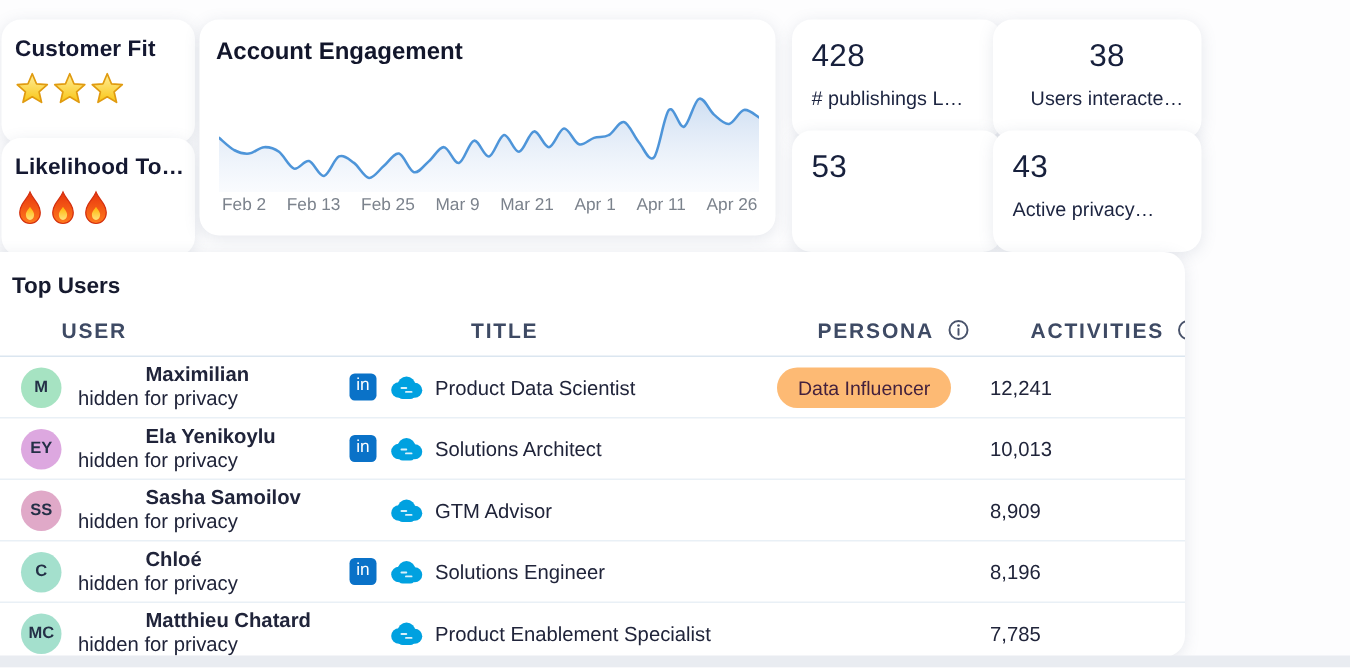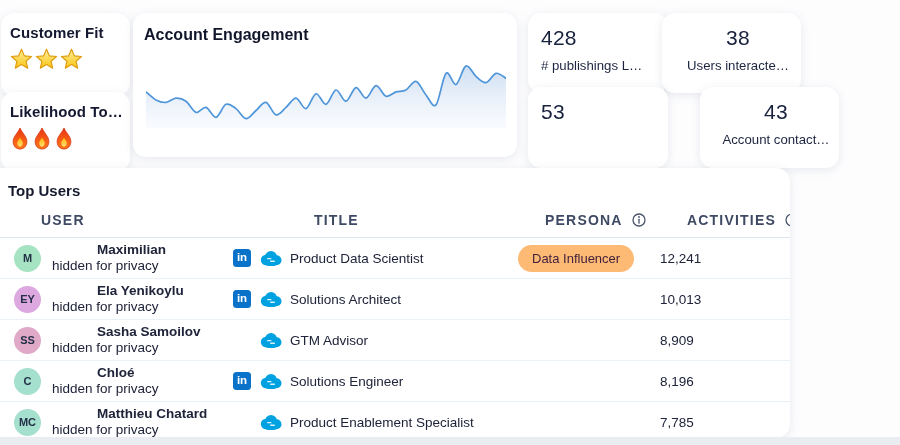--- a/index.html
+++ b/index.html
@@ -42,21 +42,21 @@
   .user-cell{display:flex;align-items:center;gap:11px;}
   .avatar{width:27px;height:27px;border-radius:50%;display:flex;align-items:center;justify-content:center;flex:0 0 27px;}
   .av-txt{font-size:11px;font-weight:600;color:#243047;}
   .name{font-size:13.5px;font-weight:700;color:#20243a;line-height:1.08;padding-left:45px;}
   .sub{font-size:13.5px;color:#20243a;line-height:1.12;}
   .title-cell{display:flex;align-items:center;gap:7px;}
   .li-slot{width:19px;display:flex;align-items:center;flex:0 0 19px;}
   .sf-slot{width:24px;display:flex;align-items:center;flex:0 0 24px;}
   .li-badge{
     width:18px;height:18px;background:#0a72c8;border-radius:3.5px;color:#fff;
-    font-size:11.5px;font-weight:700;display:flex;align-items:center;justify-content:center;
+    font-size:11.5px;font-weight:400;display:flex;align-items:center;justify-content:center;
     line-height:1;padding-bottom:1px;box-sizing:border-box;
   }
   .job-title{font-size:13.5px;color:#20243a;white-space:nowrap;}
   .badge{display:inline-block;font-size:13px;font-weight:500;padding:6px 14px;border-radius:15px;}
   .act-cell{font-size:13.5px;color:#20243a;}
   .bottom-strip{position:absolute;left:0;top:437px;width:900px;height:8px;background:#e9ecf1;}
 </style>
 </head>
 <body>
 
@@ -119,36 +119,46 @@
   <svg class="chart-svg" width="360" height="70" viewBox="0 0 360 70" preserveAspectRatio="none">
     <defs>
       <linearGradient id="areaGrad" x1="0" y1="0" x2="0" y2="1">
         <stop id="areaStopTop" offset="0" stop-color="#cbdcf1" stop-opacity=".95"></stop>
         <stop id="areaStopBottom" offset="1" stop-color="#f5f8fd" stop-opacity=".55"></stop>
       </linearGradient>
     </defs>
     <path id="areaPath" d="M0.0,33.9C1.7,35.2 6.7,40.2 10.0,42.0C13.3,43.7 16.7,44.8 20.0,44.4C23.3,44.1 26.7,40.3 30.0,40.1C33.3,39.9 36.7,40.8 40.0,43.2C43.3,45.6 46.7,53.3 50.0,54.4C53.3,55.4 56.7,48.6 60.0,49.4C63.3,50.2 66.7,59.8 70.0,59.3C73.3,58.8 76.7,47.7 80.0,46.3C83.3,44.9 86.7,48.3 90.0,50.6C93.3,53.0 96.7,60.3 100.0,60.6C103.3,60.9 106.7,55.2 110.0,52.5C113.3,49.8 116.7,43.7 120.0,44.4C123.3,45.2 126.7,56.0 130.0,56.8C133.3,57.7 136.7,52.2 140.0,49.4C143.3,46.6 146.7,39.9 150.0,40.1C153.3,40.3 156.7,51.4 160.0,50.6C163.3,49.9 166.7,36.5 170.0,35.8C173.3,35.0 176.7,46.9 180.0,46.3C183.3,45.7 186.7,32.6 190.0,32.0C193.3,31.5 196.7,43.6 200.0,43.2C203.3,42.8 206.7,30.1 210.0,29.6C213.3,29.0 216.7,40.4 220.0,40.1C223.3,39.8 226.7,28.0 230.0,27.7C233.3,27.4 236.7,37.2 240.0,38.2C243.3,39.3 246.7,34.9 250.0,33.9C253.3,32.9 256.7,33.8 260.0,32.0C263.3,30.3 266.7,22.5 270.0,23.4C273.3,24.2 276.7,33.1 280.0,37.0C283.3,40.9 286.7,50.5 290.0,46.9C293.3,43.3 296.7,18.7 300.0,15.3C303.3,11.9 306.7,27.7 310.0,26.5C313.3,25.2 316.7,9.2 320.0,7.9C323.3,6.5 326.7,15.6 330.0,18.4C333.3,21.2 336.7,25.1 340.0,24.6C343.3,24.1 346.7,16.0 350.0,15.3C353.3,14.6 358.3,19.4 360.0,20.3L360,70L0,70Z" fill="url(#areaGrad)" stroke="none"></path>
     <path id="linePath" d="M0.0,33.9C1.7,35.2 6.7,40.2 10.0,42.0C13.3,43.7 16.7,44.8 20.0,44.4C23.3,44.1 26.7,40.3 30.0,40.1C33.3,39.9 36.7,40.8 40.0,43.2C43.3,45.6 46.7,53.3 50.0,54.4C53.3,55.4 56.7,48.6 60.0,49.4C63.3,50.2 66.7,59.8 70.0,59.3C73.3,58.8 76.7,47.7 80.0,46.3C83.3,44.9 86.7,48.3 90.0,50.6C93.3,53.0 96.7,60.3 100.0,60.6C103.3,60.9 106.7,55.2 110.0,52.5C113.3,49.8 116.7,43.7 120.0,44.4C123.3,45.2 126.7,56.0 130.0,56.8C133.3,57.7 136.7,52.2 140.0,49.4C143.3,46.6 146.7,39.9 150.0,40.1C153.3,40.3 156.7,51.4 160.0,50.6C163.3,49.9 166.7,36.5 170.0,35.8C173.3,35.0 176.7,46.9 180.0,46.3C183.3,45.7 186.7,32.6 190.0,32.0C193.3,31.5 196.7,43.6 200.0,43.2C203.3,42.8 206.7,30.1 210.0,29.6C213.3,29.0 216.7,40.4 220.0,40.1C223.3,39.8 226.7,28.0 230.0,27.7C233.3,27.4 236.7,37.2 240.0,38.2C243.3,39.3 246.7,34.9 250.0,33.9C253.3,32.9 256.7,33.8 260.0,32.0C263.3,30.3 266.7,22.5 270.0,23.4C273.3,24.2 276.7,33.1 280.0,37.0C283.3,40.9 286.7,50.5 290.0,46.9C293.3,43.3 296.7,18.7 300.0,15.3C303.3,11.9 306.7,27.7 310.0,26.5C313.3,25.2 316.7,9.2 320.0,7.9C323.3,6.5 326.7,15.6 330.0,18.4C333.3,21.2 336.7,25.1 340.0,24.6C343.3,24.1 346.7,16.0 350.0,15.3C353.3,14.6 358.3,19.4 360.0,20.3" fill="none" stroke-width="1.7" stroke-linecap="round" stroke="#4e95d9"></path>
   </svg>
+  <div class="tick-row" id="tickRow">
+      <span>Feb 2</span>
+      <span>Feb 13</span>
+      <span>Feb 25</span>
+      <span>Mar 9</span>
+      <span>Mar 21</span>
+      <span>Apr 1</span>
+      <span>Apr 11</span>
+      <span>Apr 26</span>
+    </div>
 </div>
 
 <div class="card stat-card" style="left:528px;top:13px;width:127px;height:67px;">
   <div class="stat-num">428</div>
   <div class="stat-label"># publishings L…</div>
 </div>
 <div class="card stat-card" style="left:662px;top:13px;width:126px;height:67px;text-align:center;">
   <div class="stat-num">38</div>
   <div class="stat-label">Users interacte…</div>
 </div>
 <div class="card stat-card" style="left:528px;top:87px;width:127px;height:68px;">
   <div class="stat-num">53</div>
 </div>
-<div class="card stat-card" style="left:700px;top:87px;width:126px;height:68px;text-align:center;">
+<div class="card stat-card" style="left:662px;top:87px;width:126px;height:68px;">
   <div class="stat-num">43</div>
-  <div class="stat-label">Account contact…</div>
+  <div class="stat-label">Active privacy…</div>
 </div>
 
 <div class="card table-card">
   <div class="table-title">Top Users</div>
   <div class="thead">
     <div class="th">USER</div>
     <div class="th th-offset">TITLE</div>
     <div class="th th-flex">
       <span>PERSONA</span>
       <svg width="14" height="14" viewBox="0 0 14 14">

